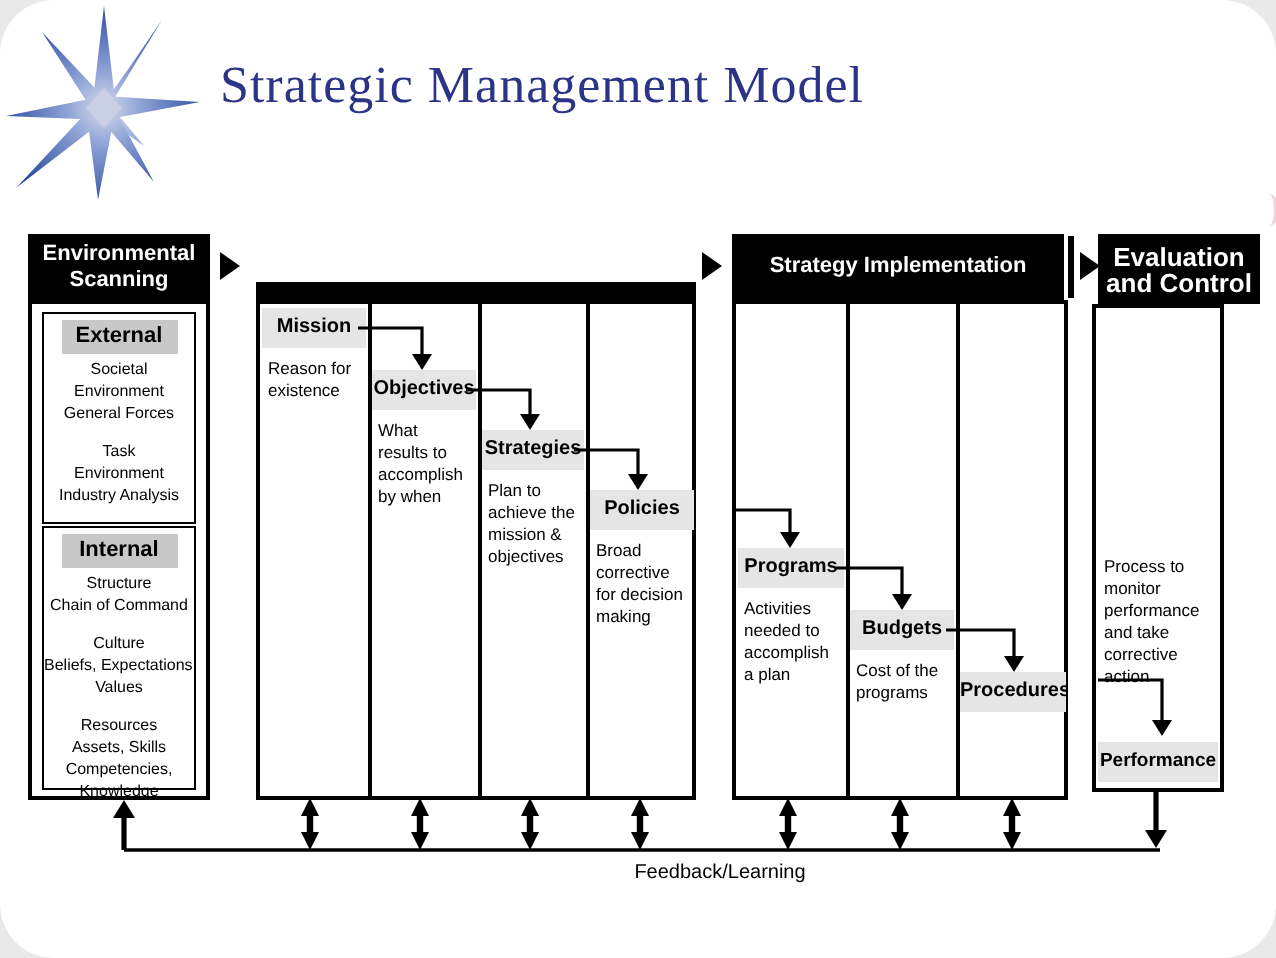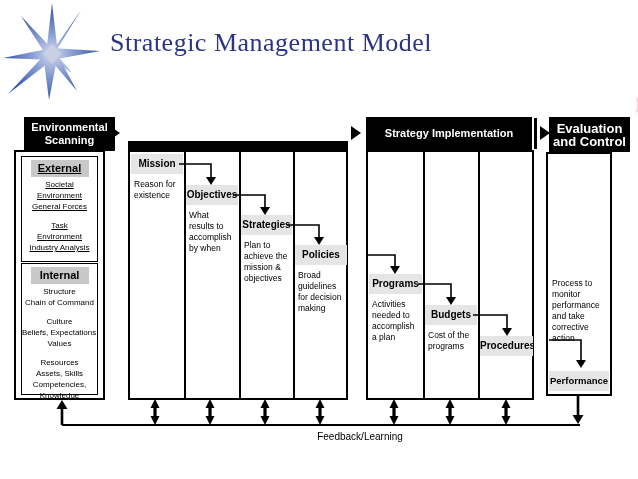--- a/index.html
+++ b/index.html
@@ -1,54 +1,54 @@
 <!DOCTYPE html>
 <html><head>
 <meta charset="utf-8">
 <style>
   html,body{margin:0;padding:0;background:#e9e9e9;}
   .slide{
     position:relative;width:638px;height:479px;background:#ffffff;overflow:hidden;
-    font-family:"Liberation Sans", sans-serif;color:#000;
+    font-family:"Liberation Sans", sans-serif;color:#000;border-radius:27px;
   }
   
   .page-title{
     position:absolute;left:110px;top:28px;margin:0;
     font-family:"Liberation Serif", serif;font-weight:400;
     font-size:26px;letter-spacing:.5px;color:#2b3487;white-space:nowrap;
   }
   .logo{position:absolute;left:0;top:0;width:102px;height:102px;}
   
   .hdr{
     position:absolute;background:#000;color:#fff;font-weight:bold;font-size:11px;
     line-height:13px;display:flex;align-items:center;justify-content:center;
     text-align:center;padding:2px;box-sizing:border-box;
   }
-  #hdr-env{left:24px;top:117px;width:91px;height:34px;}
+  #hdr-env{left:14px;top:117px;width:91px;height:34px;}
   #hdr-sf {left:128px;top:117px;width:220px;height:33px;margin-top:24px;}
   #hdr-si {left:366px;top:117px;width:166px;height:33px;}
   #hdr-ec {left:549px;top:117px;width:81px;height:35px;font-size:13px;}
   .hdr-sliver{position:absolute;left:534px;top:118px;width:3px;height:31px;background:#000;}
   
   .flow-arrow{
     position:absolute;width:0;height:0;
     border-top:7px solid transparent;border-bottom:7px solid transparent;
     border-left:10px solid #000;
   }
   #fa1{left:110px;top:126px;} #fa2{left:351px;top:126px;} #fa3{left:540px;top:126px;}
   
   .body-box{position:absolute;background:#fff;border:2px solid #000;box-sizing:border-box;}
   #env-body{left:14px;top:150px;width:91px;height:250px;}
   #sf-body {left:128px;top:150px;width:220px;height:250px;}
   #si-body {left:366px;top:150px;width:168px;height:250px;}
   #ec-body {left:546px;top:152px;width:66px;height:244px;}
   .vdiv{position:absolute;top:0;bottom:0;width:1.6px;background:#000;}
   
   .ebox{position:absolute;border:1.5px solid #000;box-sizing:border-box;background:#fff;}
-  #ext-box{left:5px;top:4px;width:77px;height:106px;text-decoration:underline;}
+  #ext-box{left:5px;top:4px;width:77px;height:106px;}
   #int-box{left:5px;top:111px;width:77px;height:132px;}
   .glabel{
     background:#c8c8c8;font-weight:bold;text-align:center;
     margin:3px auto 2px auto;width:58px;font-size:11px;line-height:17px;height:17px;
   }
   .tline{font-size:8px;line-height:11px;text-align:center;white-space:nowrap;}
   .tgap{height:8px;}
   
   .clabel{
     position:absolute;background:#e5e5e5;font-weight:bold;font-size:10px;
@@ -146,21 +146,21 @@
     <div class="clabel" style="left:1px;top:2px;width:52px">Mission</div>
     <div class="cdesc" style="left:4px;top:27px;width:47px">Reason for existence</div>
 
     <div class="clabel" style="left:56px;top:33px;width:52px">Objectives</div>
     <div class="cdesc" style="left:59px;top:58px;width:47px">What results to accomplish by when</div>
 
     <div class="clabel" style="left:111px;top:63px;width:51px">Strategies</div>
     <div class="cdesc" style="left:114px;top:88px;width:46px">Plan to achieve the mission &amp; objectives</div>
 
     <div class="clabel" style="left:165px;top:93px;width:52px">Policies</div>
-    <div class="cdesc" style="left:168px;top:118px;width:47px">Broad guidelines for decision making</div>
+    <div class="cdesc" style="left:168px;top:118px;width:47px">Broad corrective for decision making</div>
 
     <svg class="conn" width="216" height="246">
       <g stroke="#000" stroke-width="1.6" fill="none">
         <path d="M49,12 H81 V25"></path>
         <path d="M103,43 H135 V55"></path>
         <path d="M157,73 H189 V85"></path>
       </g>
       <g fill="#000">
         <polygon points="76,25 86,25 81,33"></polygon>
         <polygon points="130,55 140,55 135,63"></polygon>

